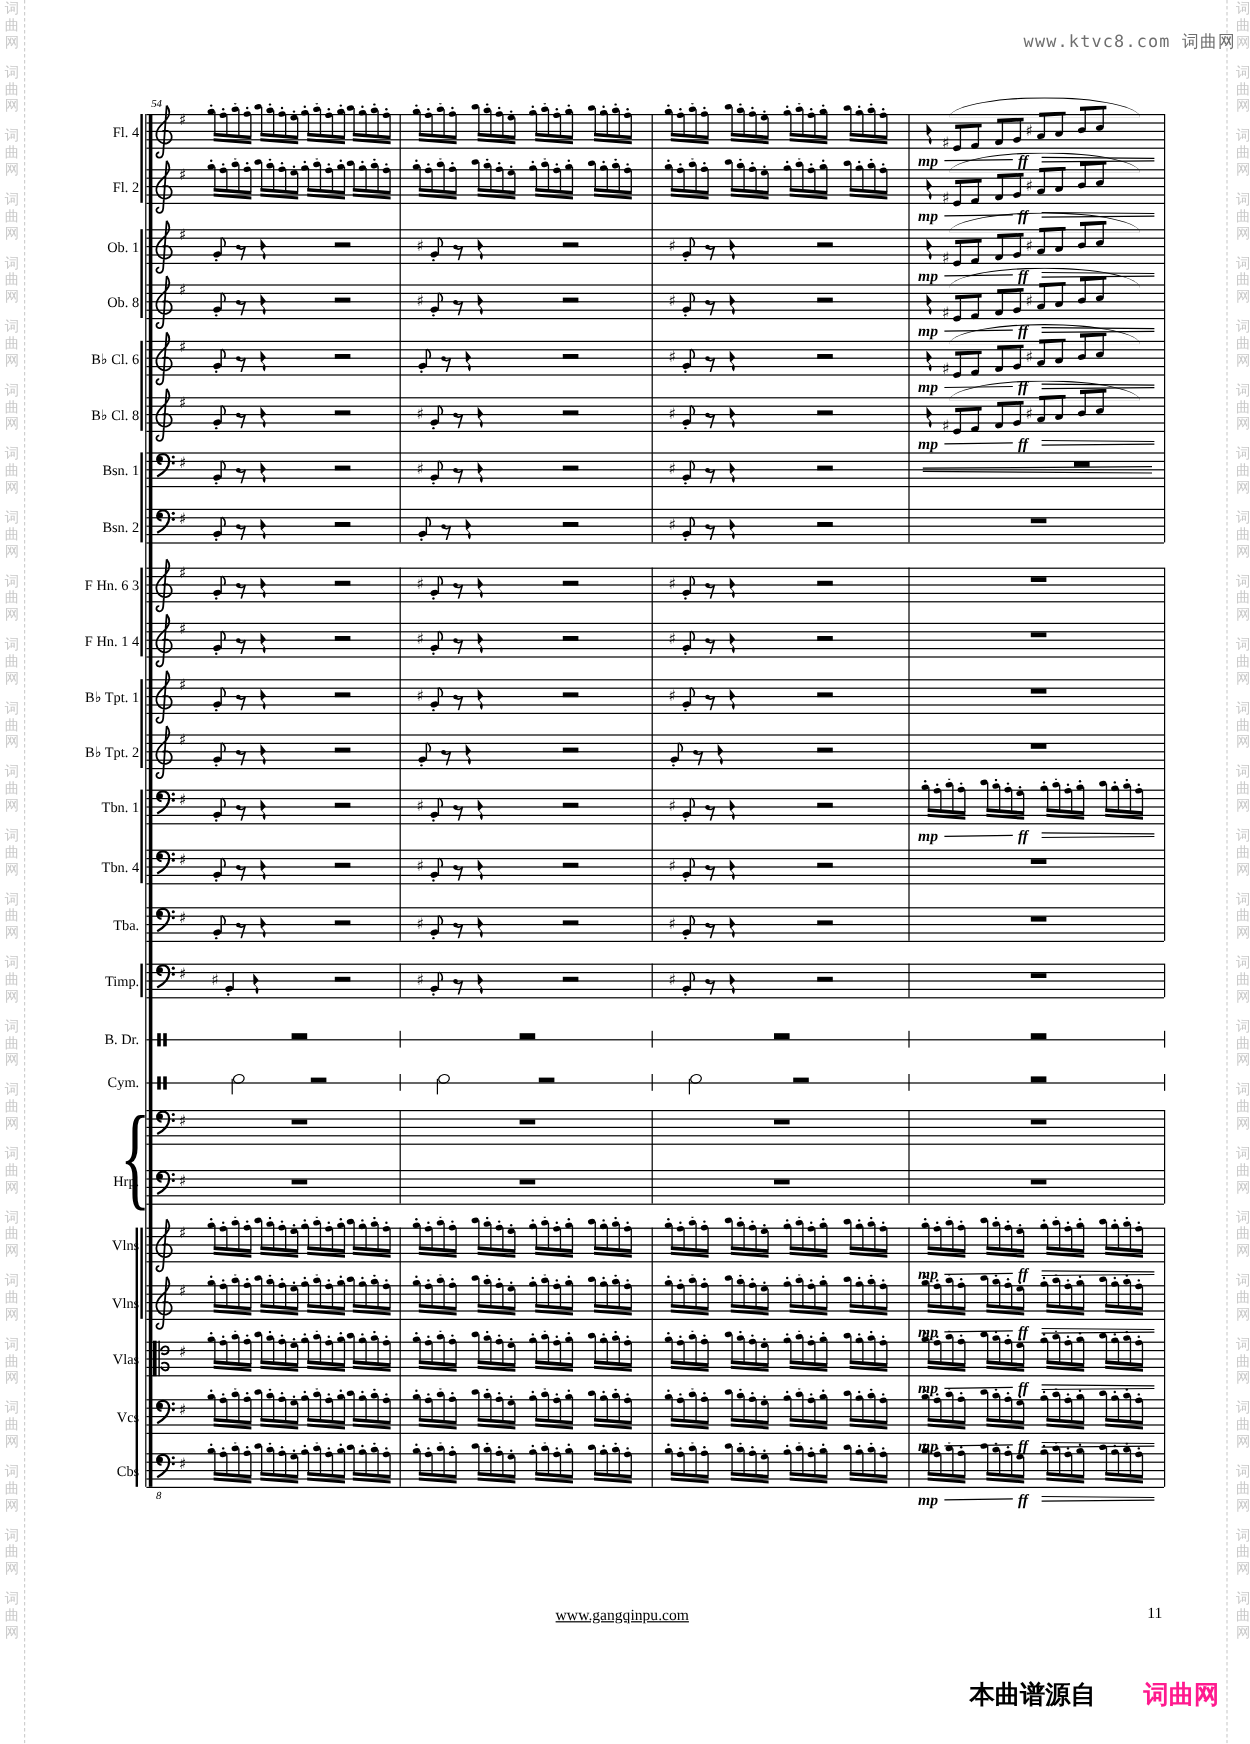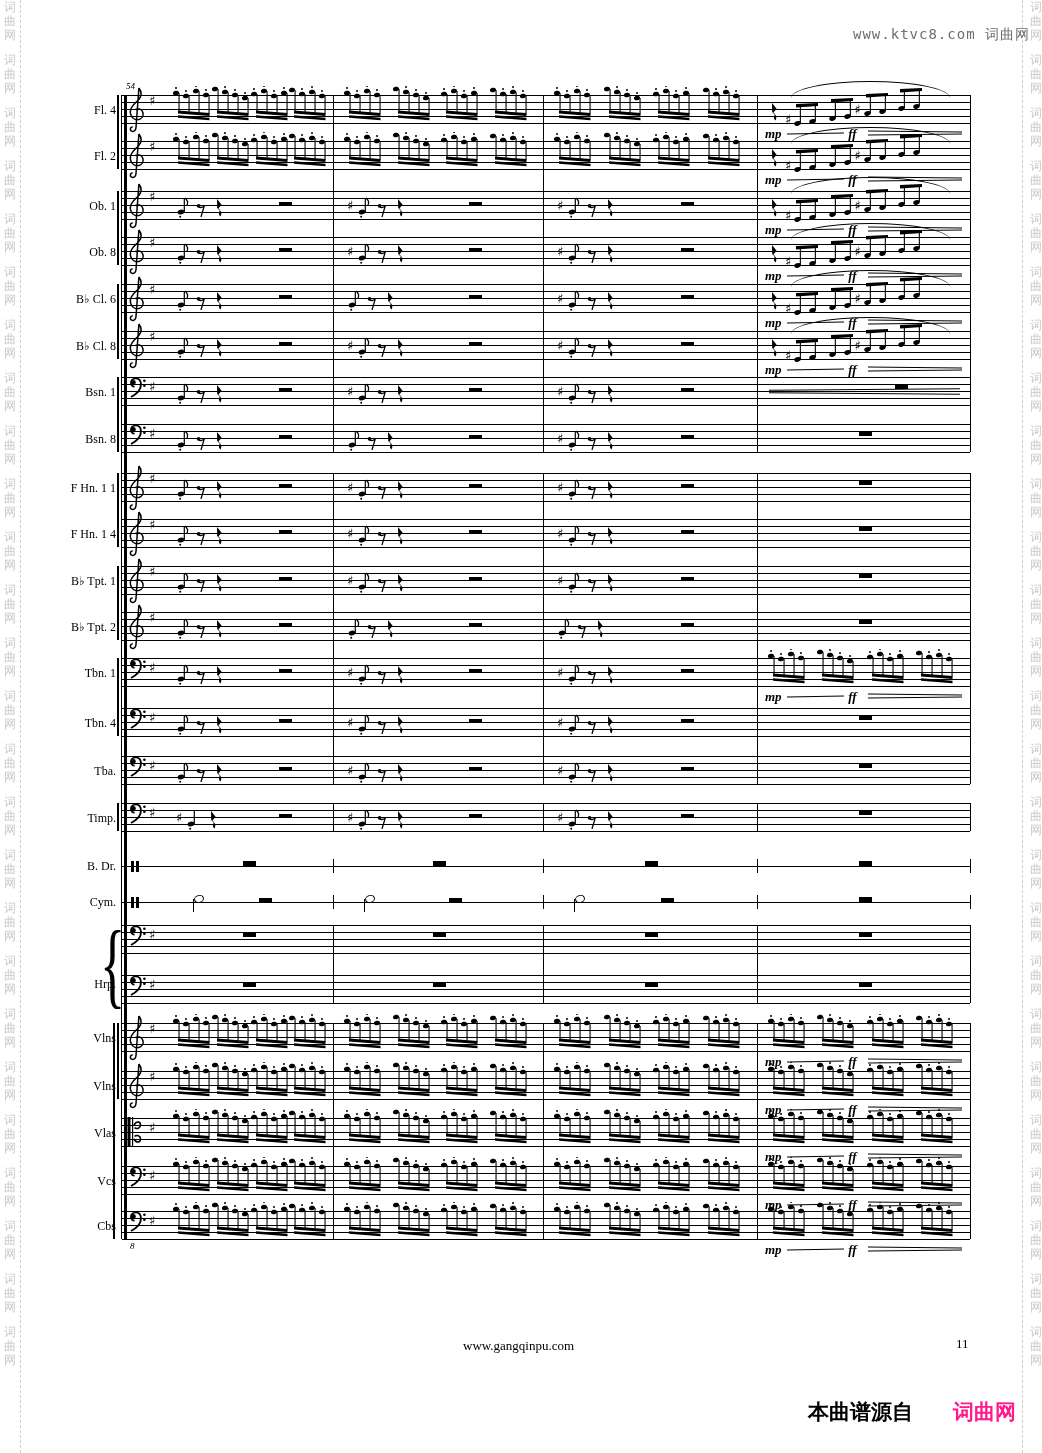--- a/index.html
+++ b/index.html
@@ -6,21 +6,21 @@
   .page{position:relative;width:1042px;height:1453px;background:#ffffff;overflow:hidden;
         font-family:"Liberation Serif",serif;color:#000;}
   .abs{position:absolute;}
   .wm-col{position:absolute;top:0;height:1453px;display:flex;flex-direction:column;align-items:center;
           font-family:"DejaVu Sans",sans-serif;font-size:12px;color:#c9c9c9;line-height:14px;}
   #wmL{left:2px;width:16px;border-right:1px dashed #cfcfcf;padding-right:2px;}
   #wmR{left:1022px;width:18px;border-left:1px dashed #cfcfcf;padding-left:4px;}
   .wm-gap{height:11px;flex:none;}
   .wm-top{position:absolute;left:853px;top:26px;font-family:"DejaVu Sans Mono",monospace;
           font-size:14px;letter-spacing:1px;color:#6e6e6e;white-space:nowrap;}
-  .footer-url{position:absolute;left:463px;top:1338px;font-size:13px;font-family:"Liberation Serif",serif;}
+  .footer-url{position:absolute;left:463px;top:1338px;font-size:13px;font-family:"Liberation Serif",serif;text-decoration:underline;}
   .page-num{position:absolute;left:956px;top:1336px;font-size:13px;font-family:"Liberation Serif",serif;}
   .source-line{position:absolute;left:0;top:1398px;width:1042px;height:30px;}
   .src-label{position:absolute;left:808px;top:0;font-family:"DejaVu Sans",sans-serif;
              font-size:21px;font-weight:bold;color:#000;}
   .src-site{position:absolute;left:953px;top:0;font-family:Liberation Serif, serif;
             font-size:21px;font-weight:bold;}
   .ilabel{position:absolute;font-size:12px;text-align:right;width:88px;white-space:nowrap;}
   .dyn{position:absolute;font-style:italic;font-weight:bold;font-size:13px;font-family:"Liberation Serif",serif;}
   .mnum{position:absolute;font-style:italic;font-size:9px;}
   .oct{position:absolute;font-style:italic;font-size:9px;}
@@ -333,36 +333,36 @@
           <circle cx="16.4" cy="4.8" r="1.3"></circle>
           <circle cx="16.4" cy="9.8" r="1.3"></circle>
         </svg>
       </div>
       <div class="sharp abs" style="left: 149px; top: 380px;">♯</div>
       <div class="abs" style="left: 122px; top: 424px; width: 848px; height: 1px; background: rgb(0, 0, 0);"></div>
       <div class="abs" style="left: 122px; top: 431px; width: 848px; height: 1px; background: rgb(0, 0, 0);"></div>
       <div class="abs" style="left: 122px; top: 438px; width: 848px; height: 1px; background: rgb(0, 0, 0);"></div>
       <div class="abs" style="left: 122px; top: 445px; width: 848px; height: 1px; background: rgb(0, 0, 0);"></div>
       <div class="abs" style="left: 122px; top: 452px; width: 848px; height: 1px; background: rgb(0, 0, 0);"></div>
-      <div class="ilabel abs" style="left: 28px; top: 432px;">Bsn. 8</div>
+      <div class="ilabel abs" style="left: 28px; top: 432px;">Bsn. 2</div>
       <div class="abs" style="left: 128px; top: 423px;">
         <svg xmlns="http://www.w3.org/2000/svg" width="19" height="24" fill="#000">
           <path d="M3 21 C9.5 17.5 13 13.2 13 8.2 C13 4.6 10.8 2.4 7.8 2.4 C5 2.4 3 4.4 3 6.8 C3 9 4.6 10.6 6.6 10.6" fill="none" stroke="#000" stroke-width="1.9"></path>
           <circle cx="5.4" cy="6.4" r="2.4"></circle>
           <circle cx="16.4" cy="4.8" r="1.3"></circle>
           <circle cx="16.4" cy="9.8" r="1.3"></circle>
         </svg>
       </div>
       <div class="sharp abs" style="left: 149px; top: 427px;">♯</div>
       <div class="abs" style="left: 122px; top: 473px; width: 848px; height: 1px; background: rgb(0, 0, 0);"></div>
       <div class="abs" style="left: 122px; top: 480px; width: 848px; height: 1px; background: rgb(0, 0, 0);"></div>
       <div class="abs" style="left: 122px; top: 487px; width: 848px; height: 1px; background: rgb(0, 0, 0);"></div>
       <div class="abs" style="left: 122px; top: 494px; width: 848px; height: 1px; background: rgb(0, 0, 0);"></div>
       <div class="abs" style="left: 122px; top: 501px; width: 848px; height: 1px; background: rgb(0, 0, 0);"></div>
-      <div class="ilabel abs" style="left: 28px; top: 481px;">F Hn. 1 1</div>
+      <div class="ilabel abs" style="left: 28px; top: 481px;">F Hn. 6 3</div>
       <div class="abs" style="left: 126px; top: 464px;">
         <svg xmlns="http://www.w3.org/2000/svg" width="20" height="48" fill="#000">
           <path d="M12.9 2 C15.8 5.8 15.6 10 12.8 13.4 C10.8 15.8 8 18 6.2 20.6 C4.4 23.2 3.8 26.4 5 29.2 C6.4 32.4 9.8 34.2 13 33.4 C16 32.6 17.6 29.8 17 27 C16.4 24.4 14 22.6 11.4 22.9 C10.7 23 10 23.2 9.4 23.6 M12.9 2 L10 41.5 C9.8 44.2 8.4 45.6 6.6 45.4 C5 45.2 4.2 44 4.4 42.8 C4.6 41.6 5.6 40.9 6.7 41.1" fill="none" stroke="#000" stroke-width="1.5"></path>
         </svg>
       </div>
       <div class="sharp abs" style="left: 149px; top: 472px;">♯</div>
       <div class="abs" style="left: 122px; top: 519px; width: 848px; height: 1px; background: rgb(0, 0, 0);"></div>
       <div class="abs" style="left: 122px; top: 526px; width: 848px; height: 1px; background: rgb(0, 0, 0);"></div>
       <div class="abs" style="left: 122px; top: 533px; width: 848px; height: 1px; background: rgb(0, 0, 0);"></div>
       <div class="abs" style="left: 122px; top: 540px; width: 848px; height: 1px; background: rgb(0, 0, 0);"></div>

